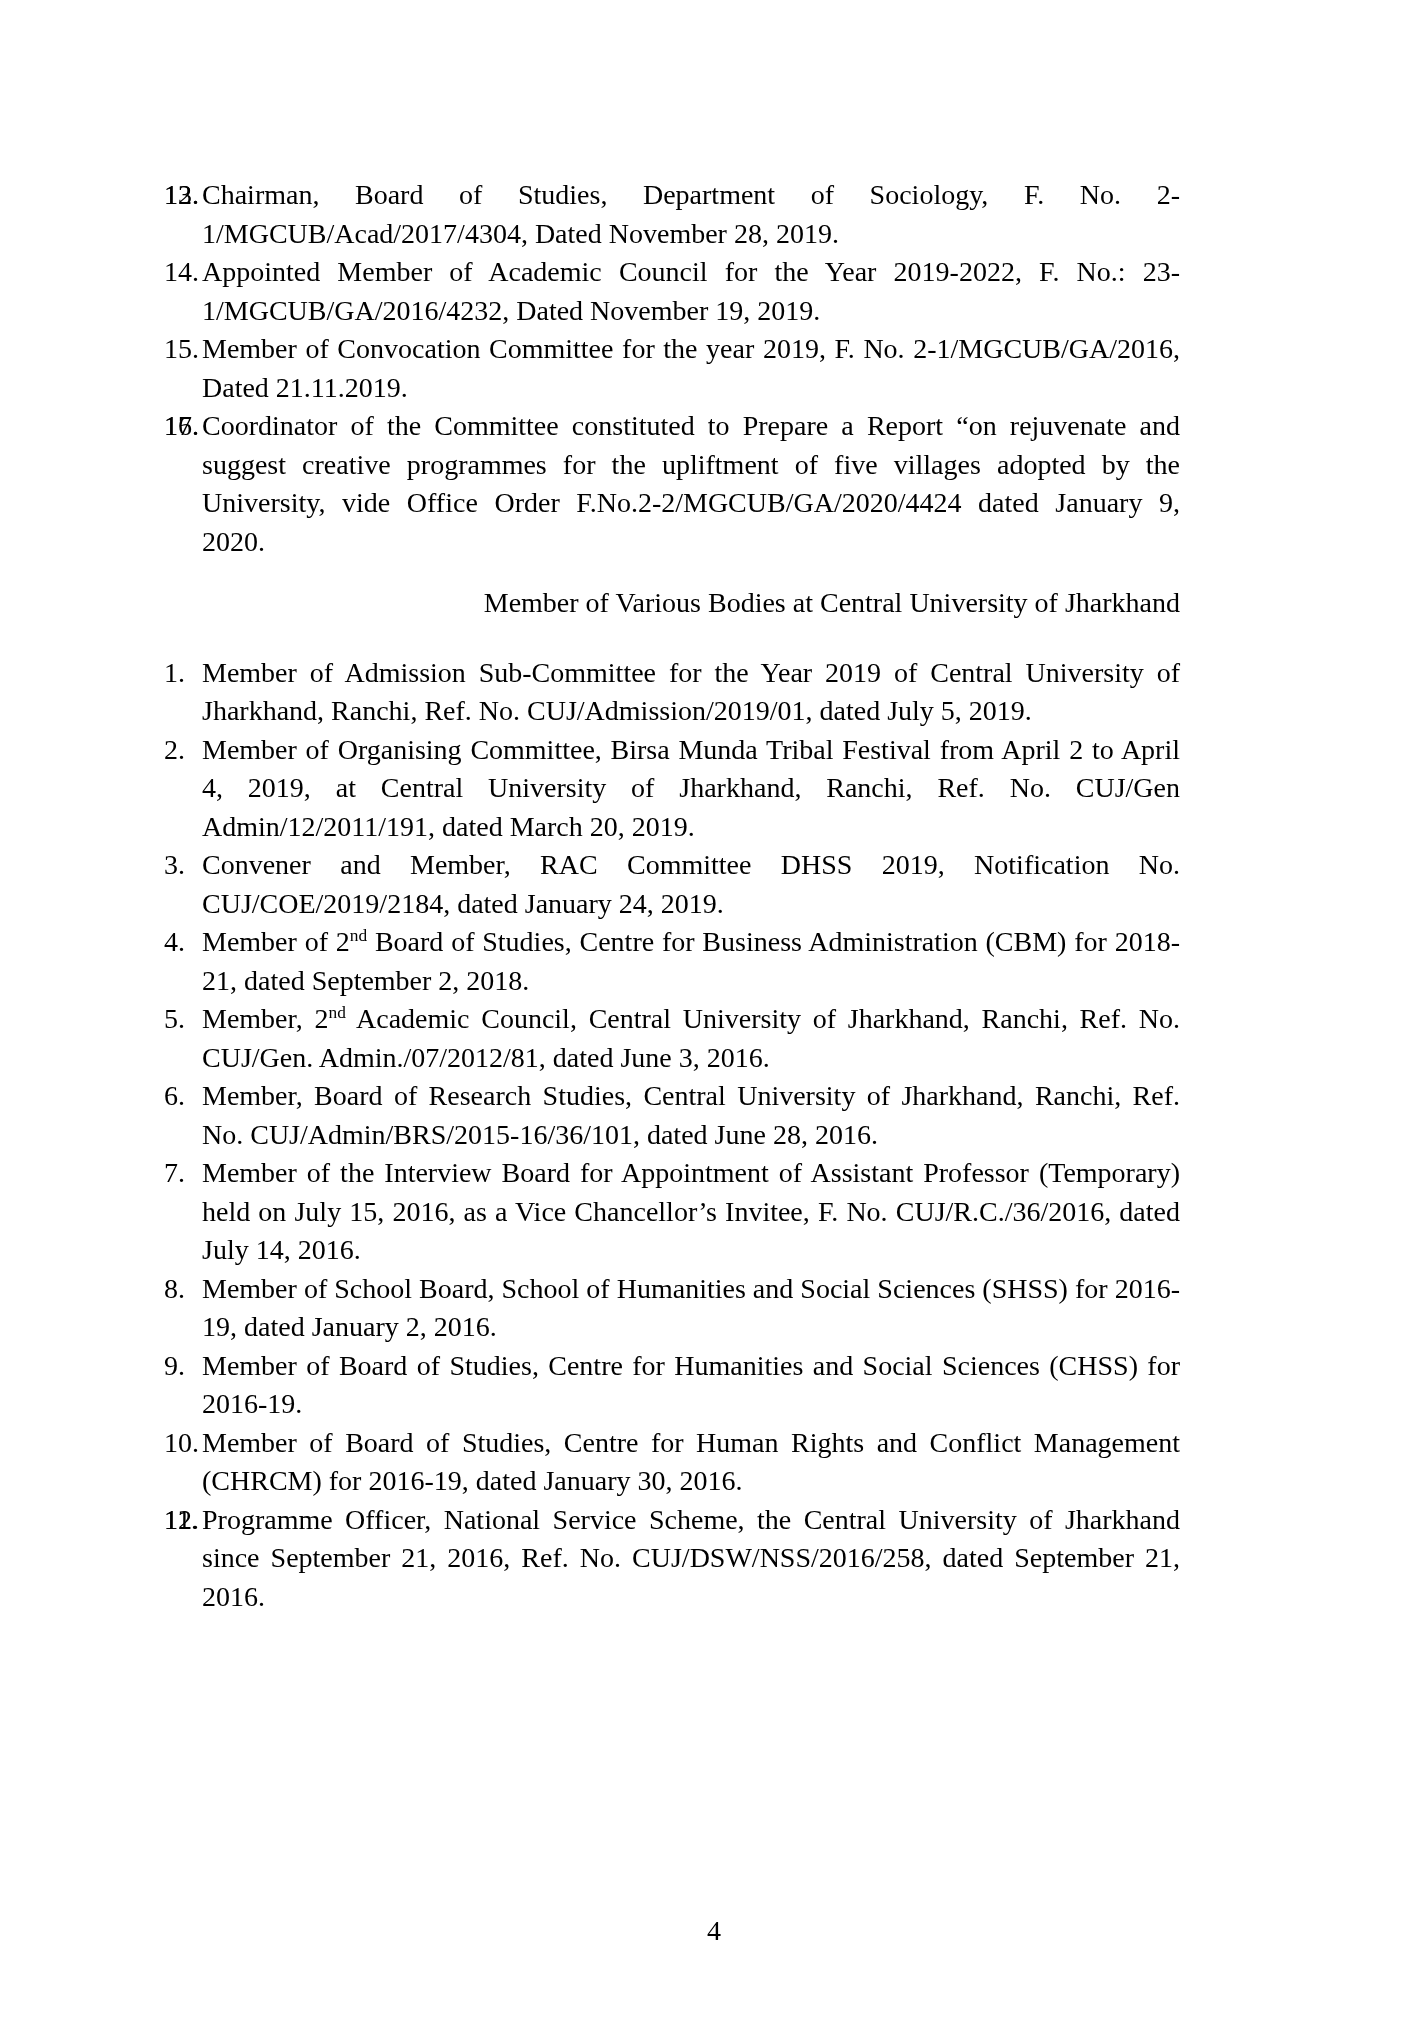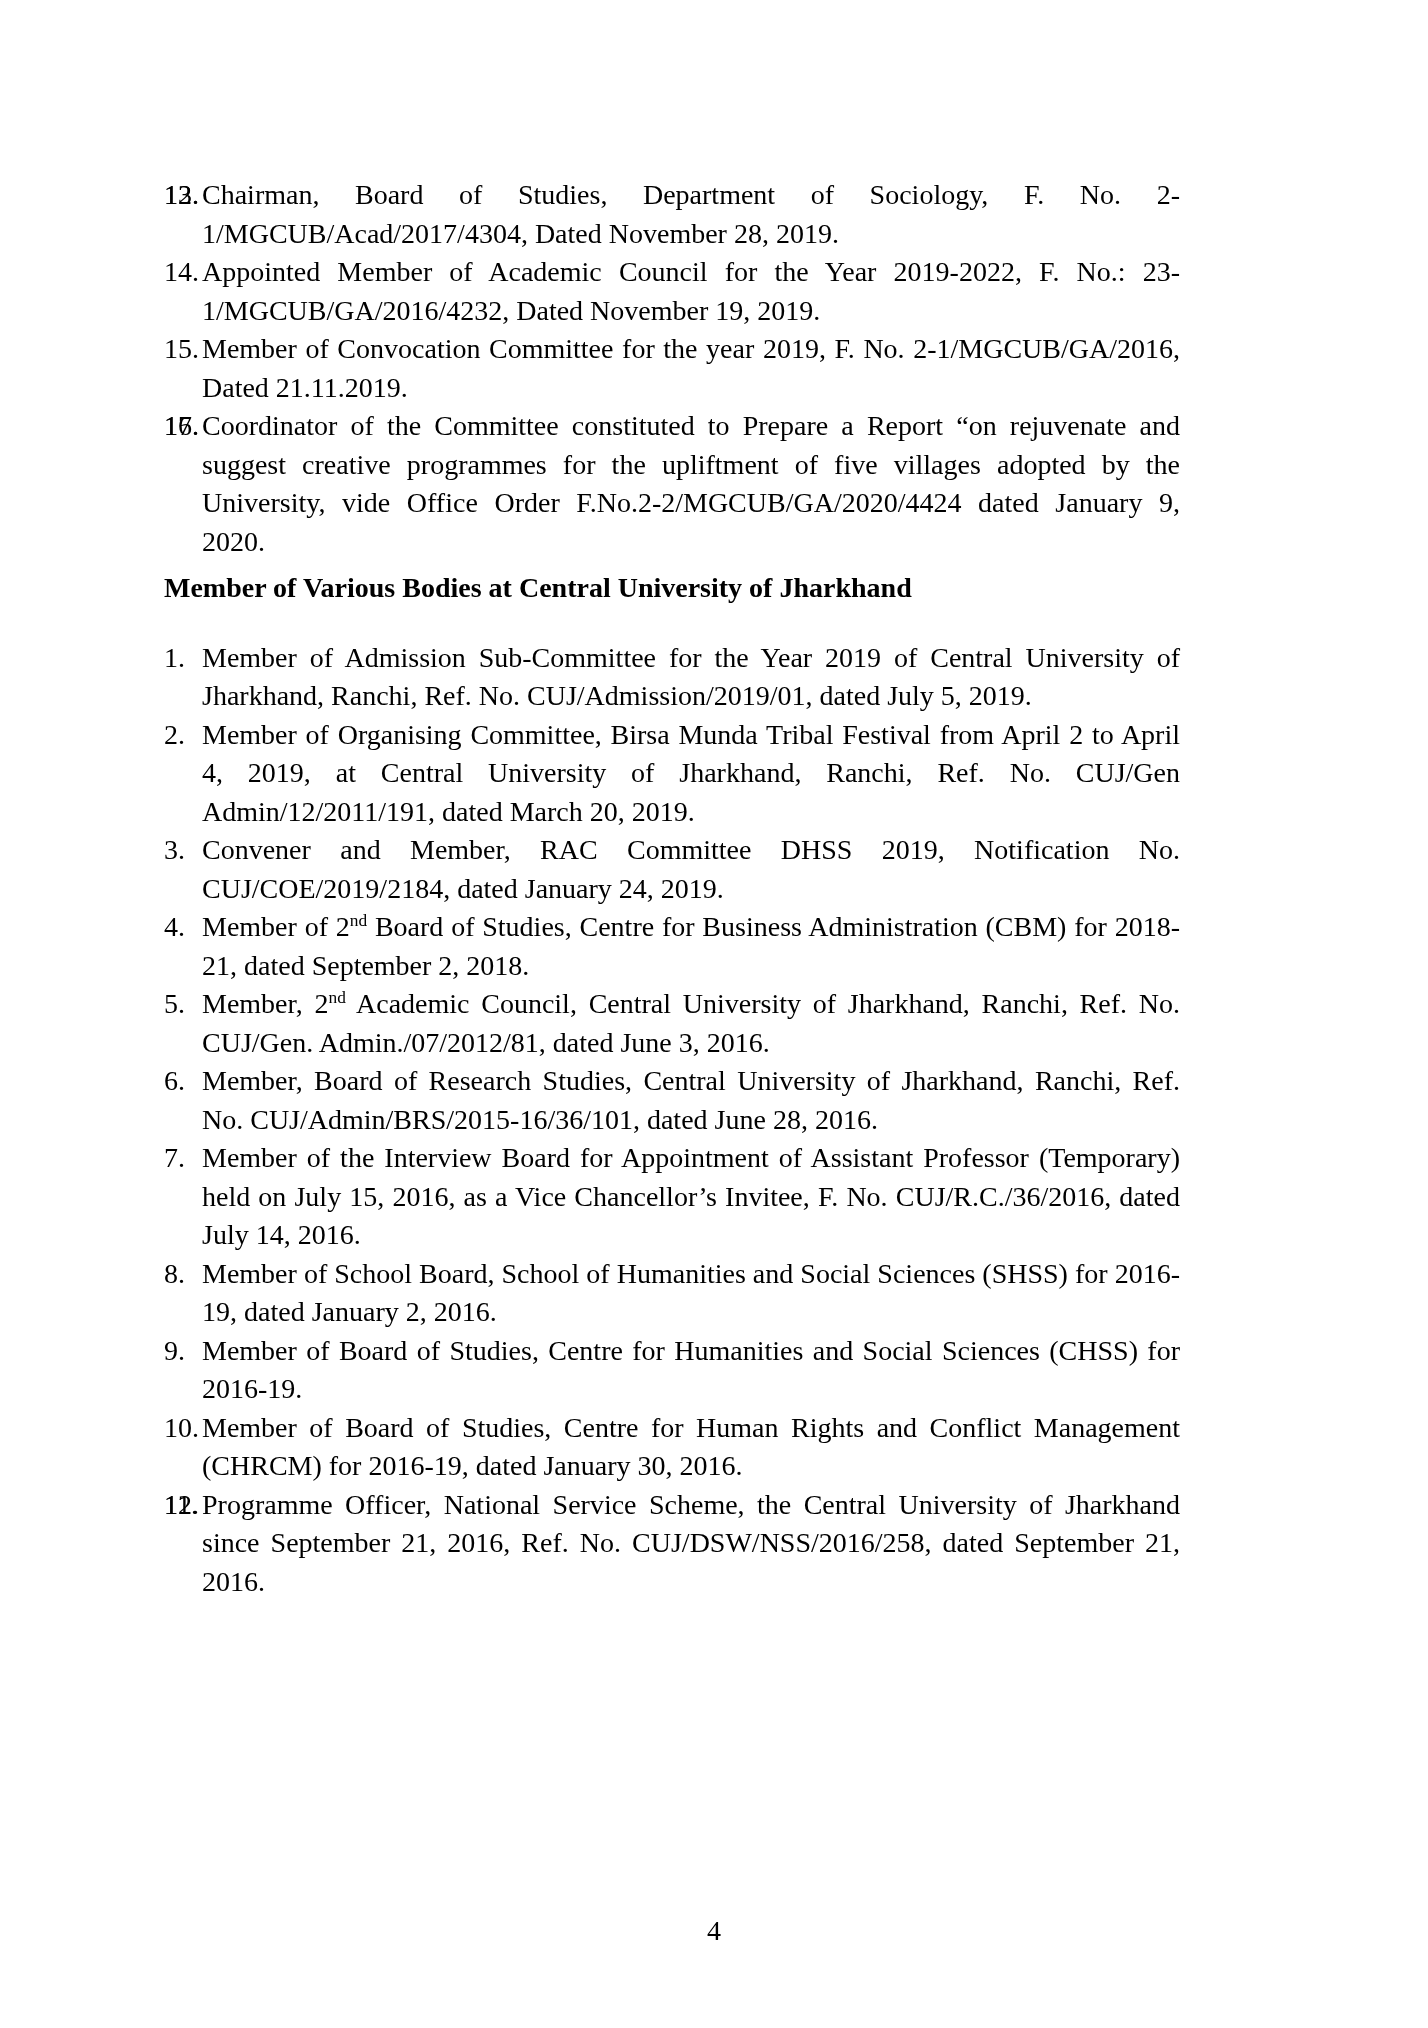--- a/index.html
+++ b/index.html
@@ -37,25 +37,25 @@
     left: 0;
     top: 0;
     white-space: nowrap;
   }
   sup {
     font-size: 0.62em;
     line-height: 0;
     vertical-align: super;
   }
   .heading {
-    font-weight: bold;
+    font-weight: normal;
     font-size: 28px;
     line-height: 38.5px;
-    margin: 8px 0 31px 0;
-    text-align: left;
+    margin: 23px 0 31px 0;
+    text-align: right;
   }
   .page-number {
     position: absolute;
     left: 0;
     right: 0;
     top: 1912px;
     text-align: center;
   }
 </style>
 </head>

